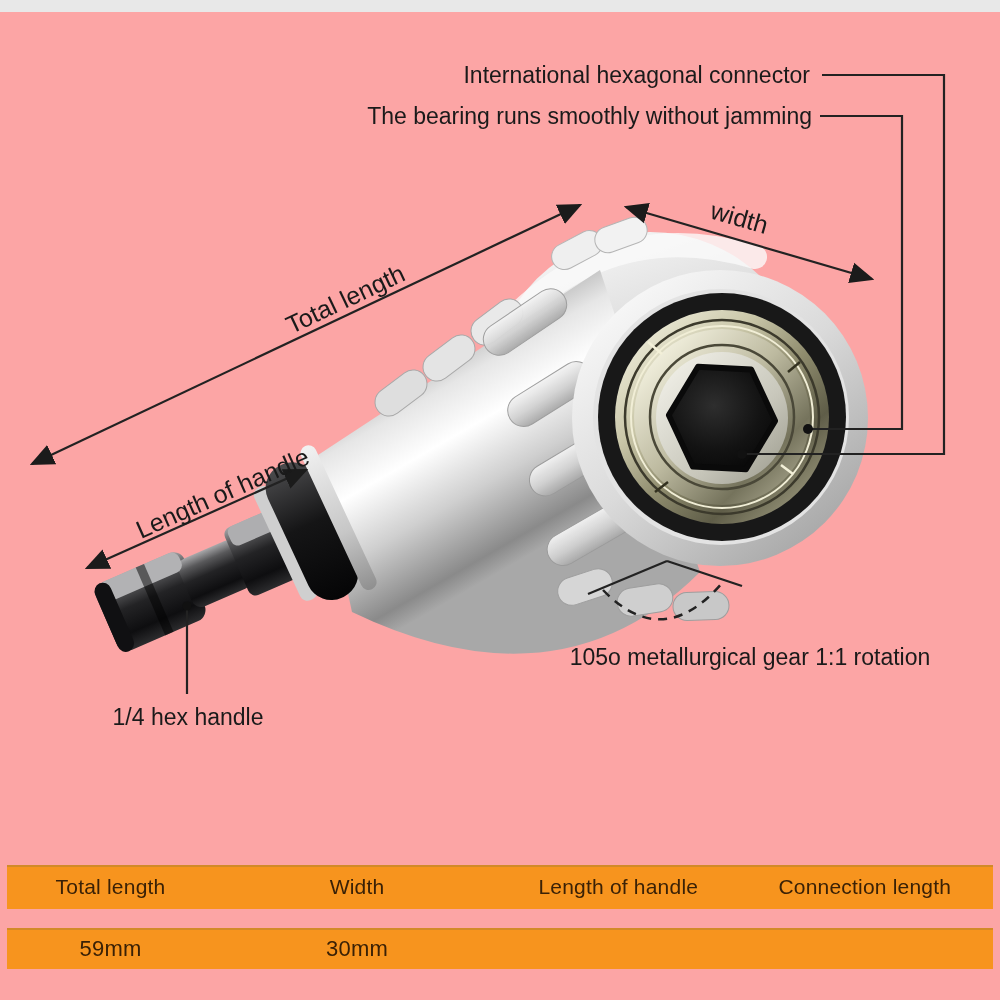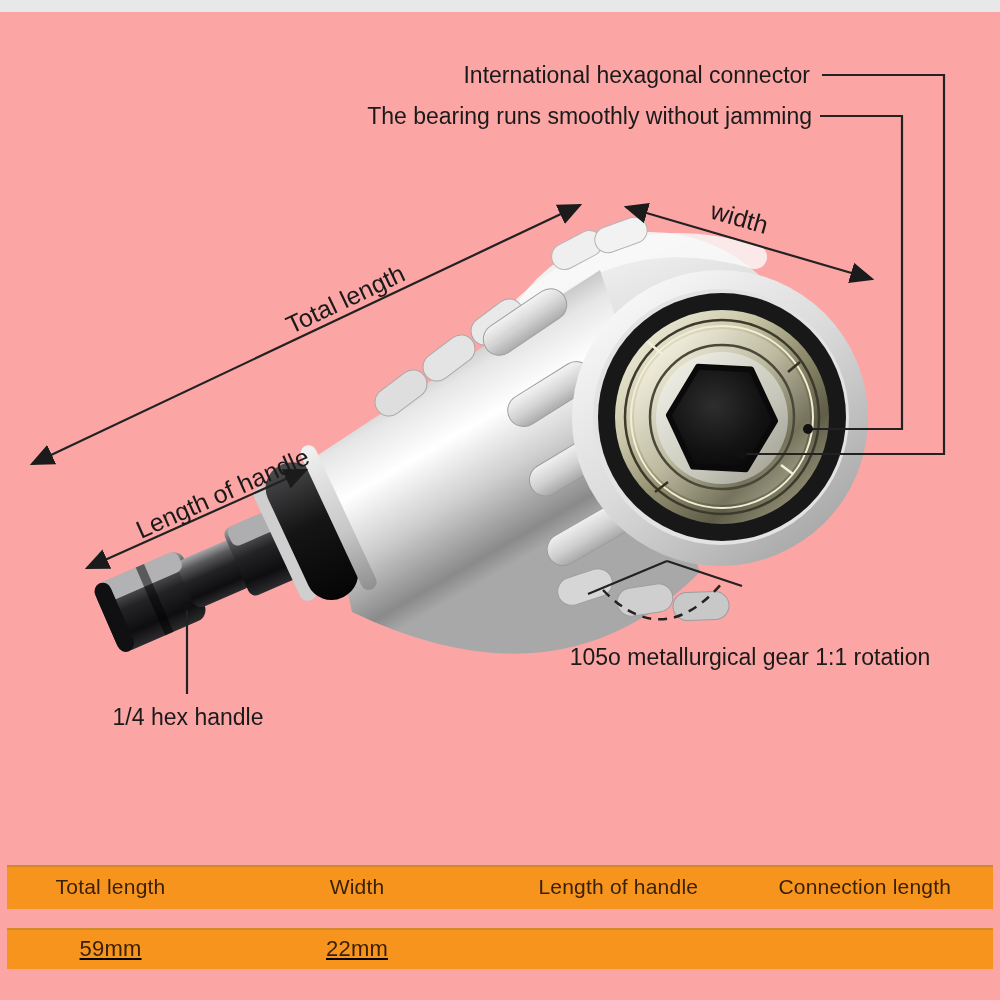--- a/index.html
+++ b/index.html
@@ -13,21 +13,21 @@
   .callout-label{font-size:23px;}
   .dim-label{font-size:25px;}
   .note-label{font-size:23px;}
   .spec-table{position:absolute;left:7px;right:7px;top:853px;}
   .spec-row{
     display:grid;grid-template-columns:21% 29% 24% 26%;
     background:#f7941e;align-items:center;
     box-shadow:inset 0 2px 0 rgba(140,120,60,.35);
   }
   .spec-row.header{height:44px;margin-bottom:19px;}
-  .spec-row.values{height:41px;text-decoration:underline;}
+  .spec-row.values{height:41px;}
   .spec-cell{
     text-align:center;color:#3a2106;font-size:21px;letter-spacing:.2px;
     white-space:nowrap;
   }
   .spec-row.values .spec-cell{font-size:22px;}
 </style>
 </head>
 <body>
 
 <div class="stage">
@@ -197,17 +197,17 @@
 
 <div class="spec-table">
   <div class="spec-row header">
     <div class="spec-cell">Total length</div>
     <div class="spec-cell">Width</div>
     <div class="spec-cell">Length of handle</div>
     <div class="spec-cell">Connection length</div>
   </div>
   <div class="spec-row values">
     <div class="spec-cell">59mm</div>
-    <div class="spec-cell">22mm</div>
+    <div class="spec-cell">30mm</div>
   </div>
 </div>
 
 </div>
 
 </body></html>

